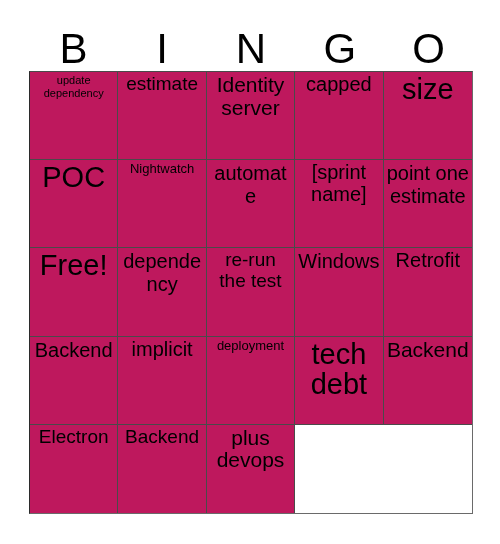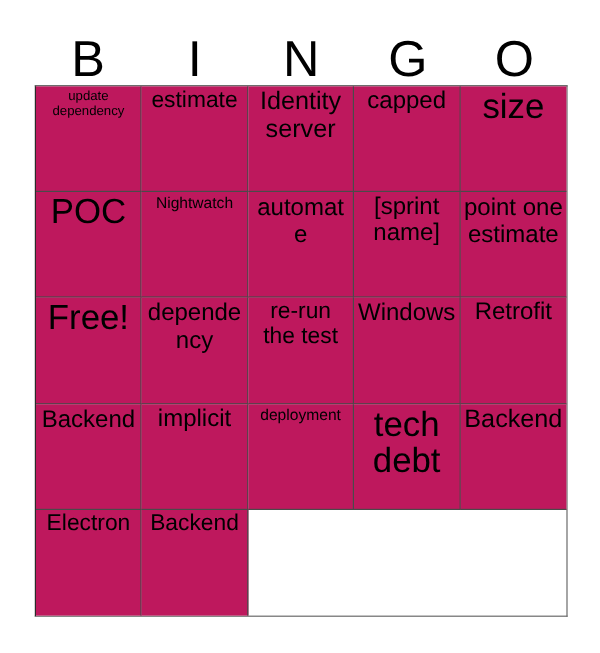--- a/index.html
+++ b/index.html
@@ -174,15 +174,18 @@
       </div>
     <div class="bingo-cell">
         <span class="cell-text sz-xl">Backend</span>
       </div>
     <div class="bingo-cell">
         <span class="cell-text sz-lg">Electron</span>
       </div>
     <div class="bingo-cell">
         <span class="cell-text sz-lg">Backend</span>
       </div>
+    <div class="bingo-cell">
+        <span class="cell-text sz-xl">plus devops</span>
+      </div>
 
   </div>
 </div>
 
 </body></html>

